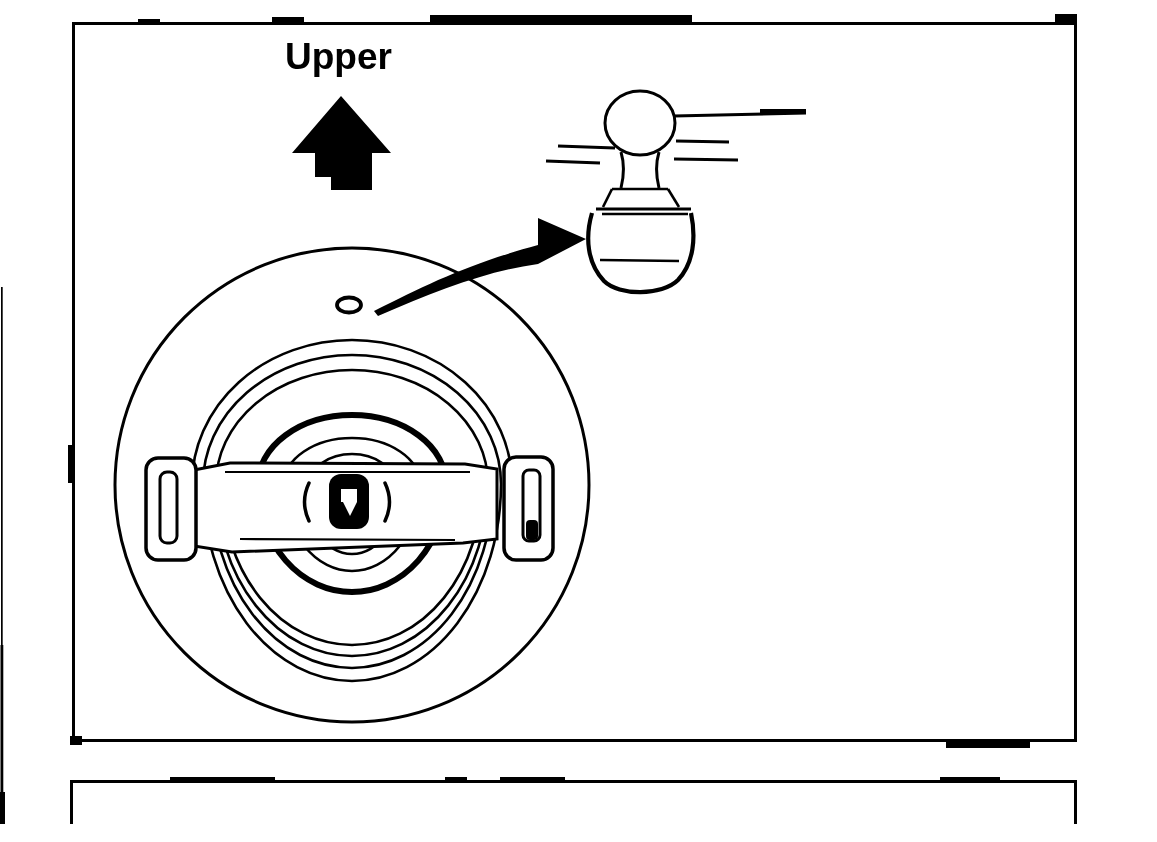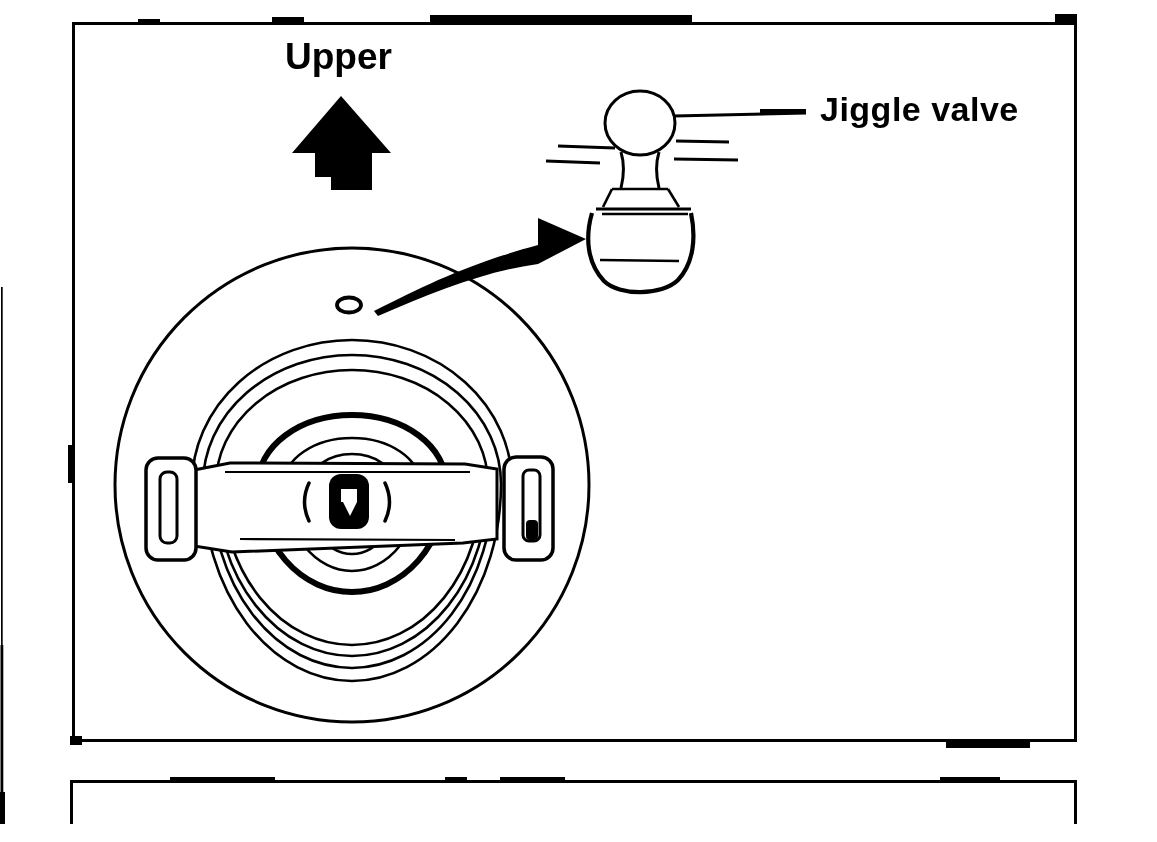--- a/index.html
+++ b/index.html
@@ -129,15 +129,14 @@
       </g>
     </g>
 
     <g>
       <path class="ln" d="M674 116 L806 113" stroke-width="3"></path>
       <rect class="fb" x="760" y="109" width="46" height="5"></rect>
     </g>
   </svg>
 
   <div class="label upper-label">Upper</div>
-  <div class="label jiggle-label">Jiggle valve</div>
 
 </div>
 
 </body></html>

